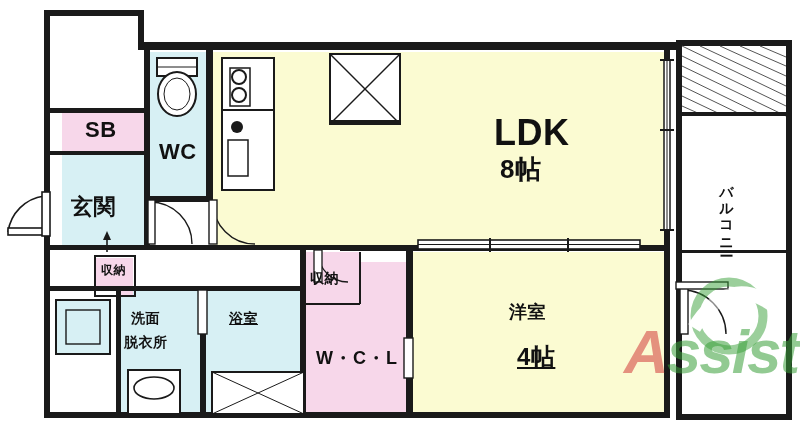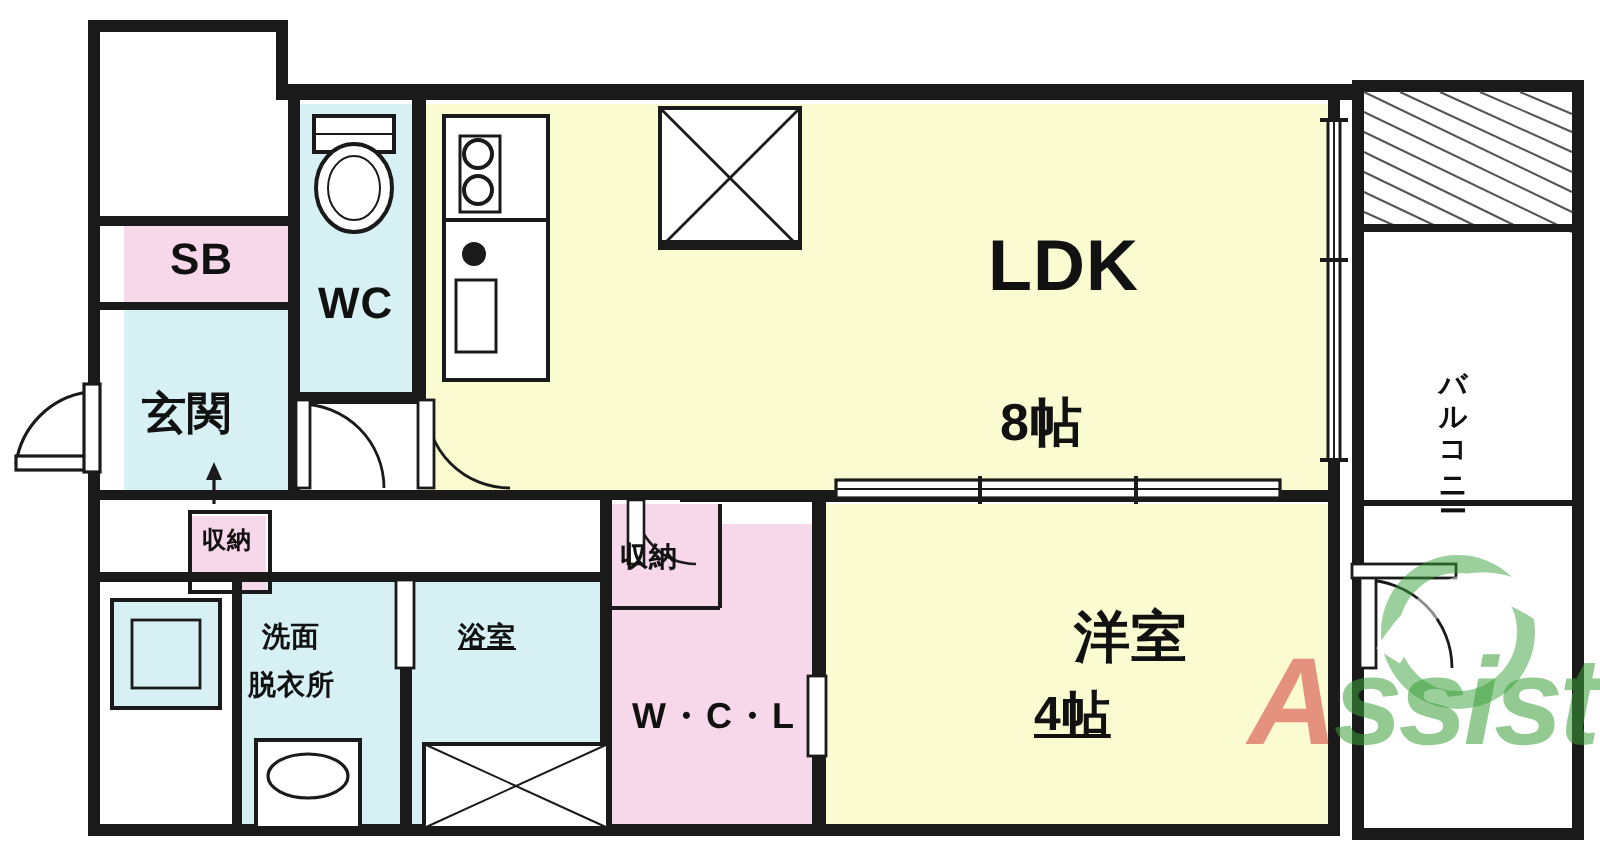--- a/index.html
+++ b/index.html
@@ -31,21 +31,21 @@
   
   .lbl {
     position: absolute;
     color: #111111;
     font-weight: bold;
     white-space: nowrap;
     letter-spacing: 0.5px;
   }
   .lbl-ldk { font-size: 36px; }
   .lbl-ldk-sub { font-size: 26px; }
-  .lbl-room { font-size: 28px; margin-left: 28px; }
+  .lbl-room { font-size: 18px; }
   .lbl-room-sub { font-size: 24px; }
   .lbl-md { font-size: 22px; }
   .lbl-sm { font-size: 14px; }
   .lbl-xs { font-size: 12px; }
   .lbl-wcl { font-size: 18px; letter-spacing: 1px; }
 
   
   #watermark {
     position: absolute;
     left: 578px;
@@ -279,21 +279,21 @@
     <svg width="196" height="140" viewBox="0 0 196 140">
       <g opacity="0.5">
         <circle cx="105" cy="40" r="34" fill="none" stroke="#3aa03a" stroke-width="9"></circle>
         <path d="M 70 52 Q 105 -4 150 30" fill="none" stroke="#ffffff" stroke-width="14"></path>
       </g>
     </svg>
     <div id="wm-text"><span class="red">A</span><span>ssist</span></div>
   </div>
 
   <div class="lbl lbl-ldk" style="left:494px; top:112px;">LDK</div>
-  <div class="lbl lbl-ldk-sub" style="left:500px; top:152px;margin-top:42px;">8帖</div>
+  <div class="lbl lbl-ldk-sub" style="left:500px; top:152px;">8帖</div>
 
   <div class="lbl lbl-room" style="left:509px; top:300px;">洋室</div>
   <div class="lbl lbl-room-sub" style="left:517px; top:341px;text-decoration:underline;">4帖</div>
 
   <div class="lbl lbl-md" style="left:159px; top:139px;">WC</div>
   <div class="lbl lbl-md" style="left:71px; top:192px;">玄関</div>
   <div class="lbl lbl-md" style="left:85px; top:117px;">SB</div>
 
   <div class="lbl lbl-sm" style="left:131px; top:310px;">洗面</div>
   <div class="lbl lbl-sm" style="left:124px; top:334px;text-align:right;">脱衣所</div>

